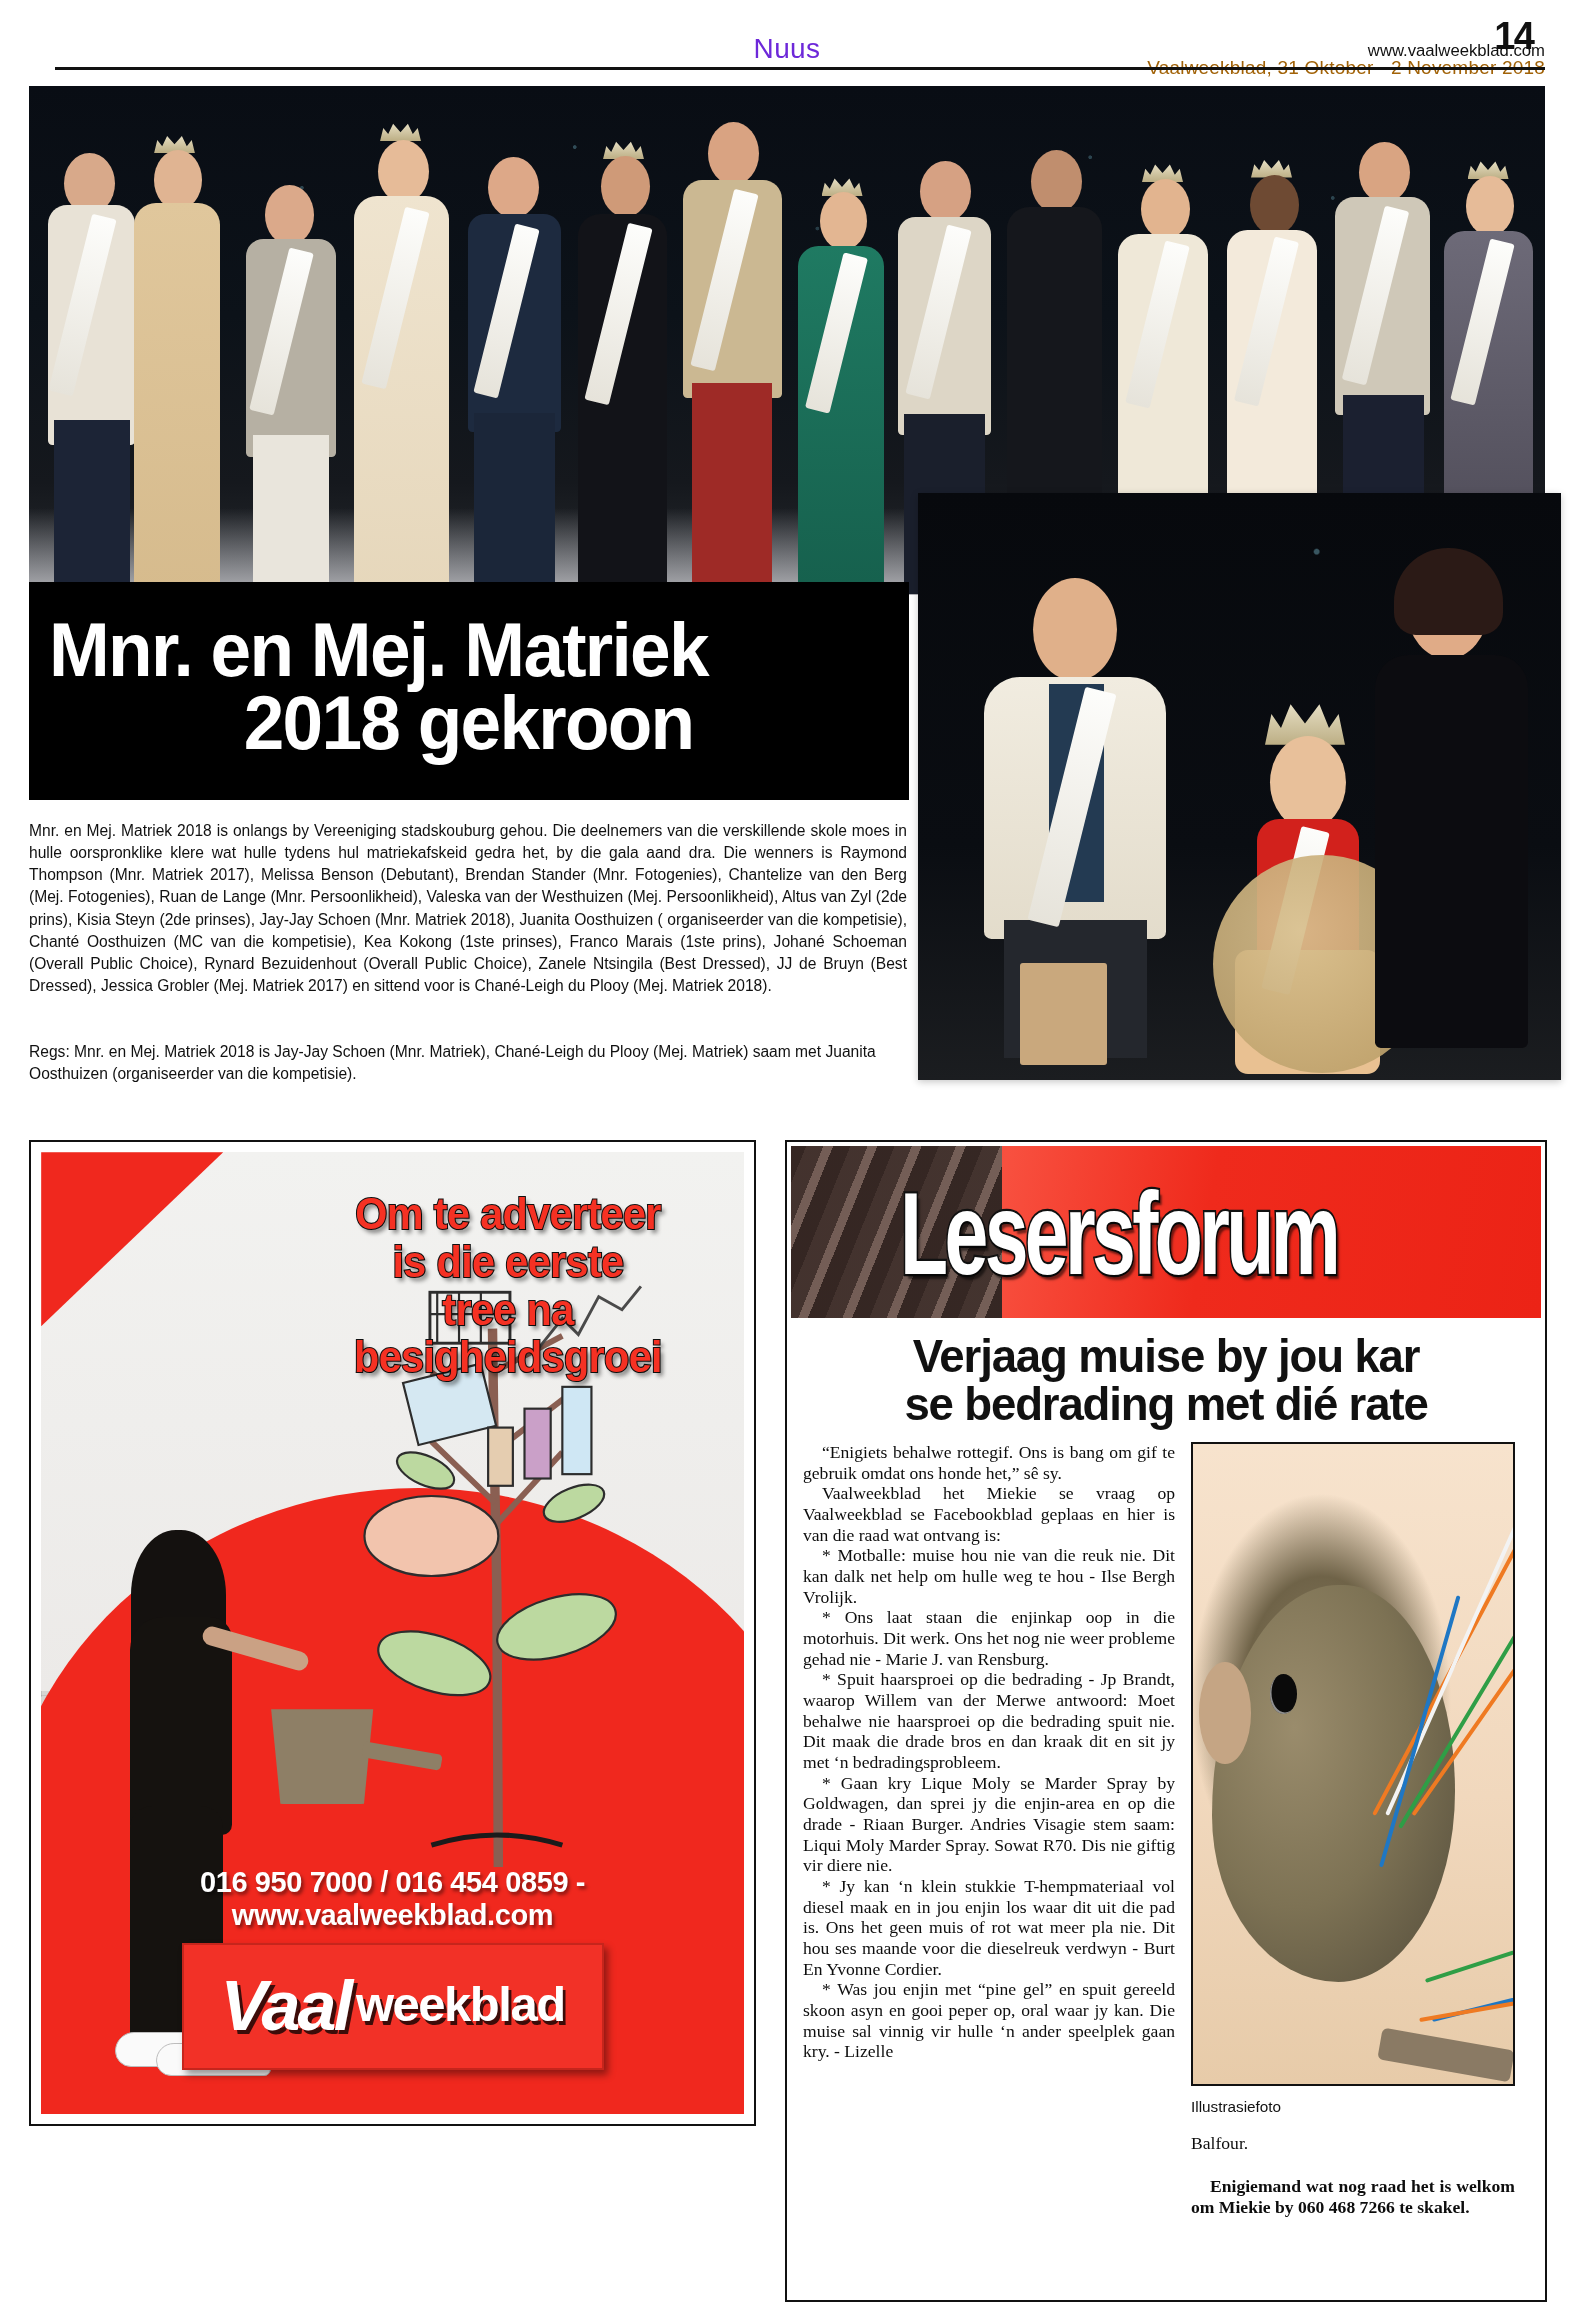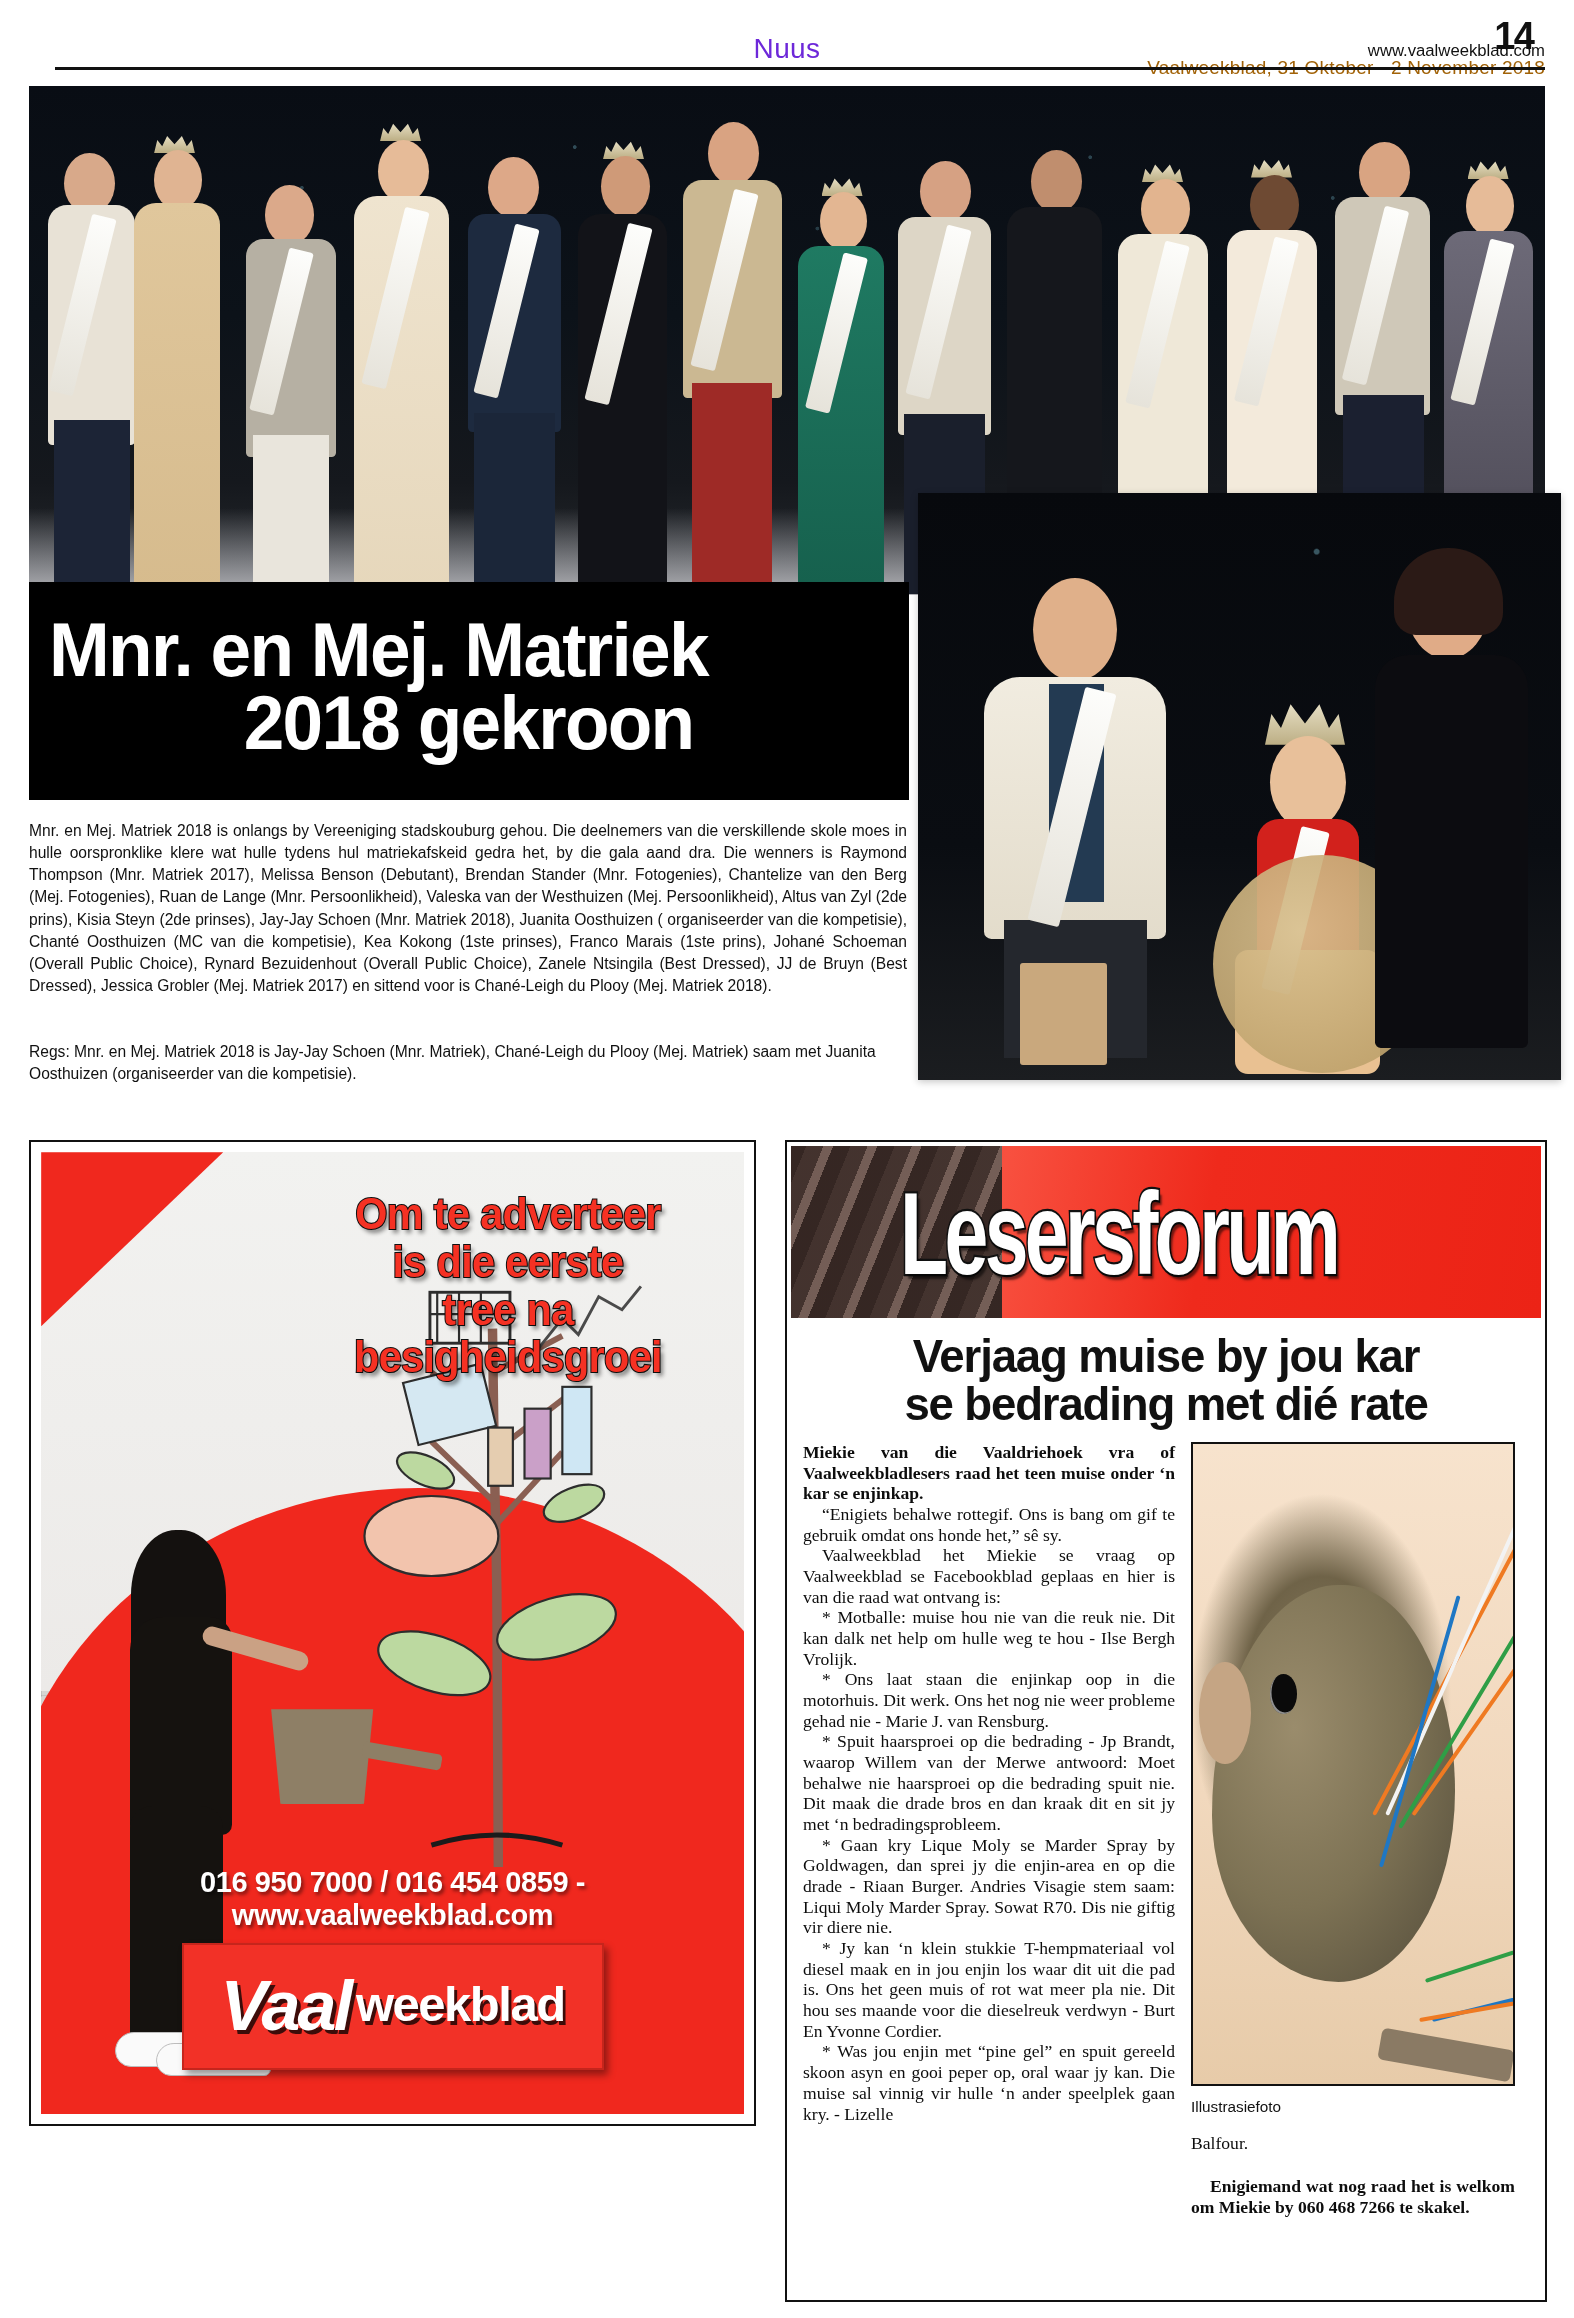--- a/index.html
+++ b/index.html
@@ -477,21 +477,20 @@
       <div class="fb-word">Lesersforum</div>
     </div>
 
     <div class="forum-head">
       <div>Verjaag muise by jou kar</div>
       <div>se bedrading met dié rate</div>
     </div>
 
     <div class="forum-cols">
       <div class="col-text">
-        <p class="lead">Miekie van die Vaaldriehoek vra of Vaalweekbladlesers raad het teen muise onder ‘n kar se enjinkap.</p>
         <p>“Enigiets behalwe rottegif. Ons is bang om gif te gebruik omdat ons honde het,” sê sy.</p>
         <p>Vaalweekblad het Miekie se vraag op Vaalweekblad se Facebookblad geplaas en hier is van die raad wat ontvang is:</p>
         <p>* Motballe: muise hou nie van die reuk nie. Dit kan dalk net help om hulle weg te hou - Ilse Bergh Vrolijk.</p>
         <p>* Ons laat staan die enjinkap oop in die motorhuis. Dit werk. Ons het nog nie weer probleme gehad nie - Marie J. van Rensburg.</p>
         <p>* Spuit haarsproei op die bedrading - Jp Brandt, waarop Willem van der Merwe antwoord: Moet behalwe nie haarsproei op die bedrading spuit nie. Dit maak die drade bros en dan kraak dit en sit jy met ‘n bedradingsprobleem.</p>
         <p>* Gaan kry Lique Moly se Marder Spray by Goldwagen, dan sprei jy die enjin-area en op die drade - Riaan Burger. Andries Visagie stem saam: Liqui Moly Marder Spray. Sowat R70. Dis nie giftig vir diere nie.</p>
         <p>* Jy kan ‘n klein stukkie T-hempmateriaal vol diesel maak en in jou enjin los waar dit uit die pad is. Ons het geen muis of rot wat meer pla nie. Dit hou ses maande voor die dieselreuk verdwyn - Burt En Yvonne Cordier.</p>
         <p>* Was jou enjin met “pine gel” en spuit gereeld skoon asyn en gooi peper op, oral waar jy kan. Die muise sal vinnig vir hulle ‘n ander speelplek gaan kry. - Lizelle</p>
       </div>
 

